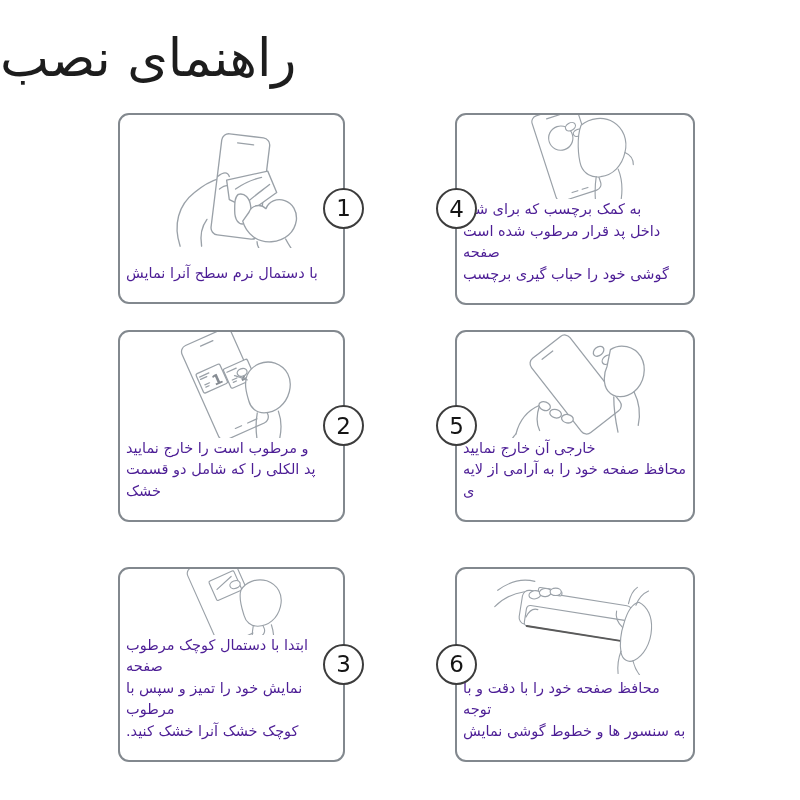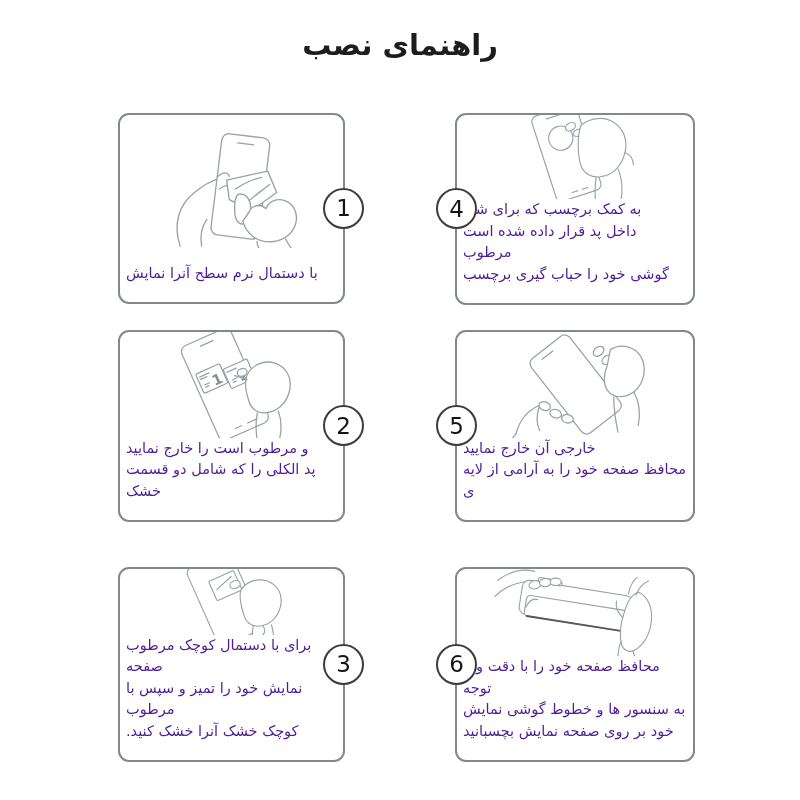--- a/index.html
+++ b/index.html
@@ -1,19 +1,19 @@
 <!DOCTYPE html>
 <html lang="fa"><head>
 <meta charset="utf-8">
 <style>
   html,body{margin:0;padding:0;background:#ffffff;}
   body{width:800px;height:800px;font-family:"DejaVu Sans",sans-serif;}
   .stage{position:relative;width:800px;height:800px;background:#ffffff;overflow:hidden;}
-  .title{position:absolute;top:28px;left:0;width:100%;text-align:center;direction:rtl;
-         font-size:29px;font-weight:700;color:#1d1d1d;}
+  .title{position:absolute;top:28px;left:0;width:100%;text-align:left;direction:rtl;
+         font-size:52px;font-weight:400;color:#1d1d1d;}
   .card{position:absolute;border:2px solid #82888e;border-radius:11px;background:#ffffff;
         box-sizing:border-box;display:flex;flex-direction:column;align-items:center;}
   .c1{left:118px;top:113px;width:227px;height:191px;}
   .c2{left:118px;top:330px;width:227px;height:192px;}
   .c3{left:118px;top:567px;width:227px;height:195px;}
   .c4{left:455px;top:113px;width:240px;height:192px;}
   .c5{left:455px;top:330px;width:240px;height:192px;}
   .c6{left:455px;top:567px;width:240px;height:195px;}
   .illus{flex:1 1 auto;width:100%;display:flex;align-items:center;justify-content:center;overflow:hidden;}
   .illus svg{display:block;}
@@ -107,21 +107,21 @@
           <rect class="f" x="82" y="36" width="36" height="28" rx="2"></rect>
           <path class="s" d="M88,50 L112,42"></path>
         </g>
         <ellipse class="f" cx="104" cy="47" rx="7" ry="5" transform="rotate(-20 104 47)"></ellipse>
         <path class="f" d="M112,54 C118,44 132,38 146,42 C160,47 168,60 164,76 C160,92 148,102 134,102 C125,102 118,96 116,88 C113,78 108,64 112,54 Z"></path>
         <path class="s" d="M128,102 C126,114 126,124 128,136"></path>
         <path class="s" d="M152,100 C156,112 156,124 153,136"></path>
       </svg>
     </div>
     <div class="caption">
-      <div>برای با دستمال کوچک مرطوب صفحه</div>
+      <div>ابتدا با دستمال کوچک مرطوب صفحه</div>
       <div>نمایش خود را تمیز و سپس با مرطوب</div>
       <div>کوچک خشک آنرا خشک کنید.</div>
     </div>
     <div class="badge badge-right">
       <span>3</span>
     </div>
   </section>
 
   <section class="card c4">
     <div class="illus">
@@ -135,21 +135,21 @@
         <ellipse class="f" cx="94" cy="30" rx="7" ry="5" transform="rotate(-30 94 30)"></ellipse>
         <ellipse class="f" cx="104" cy="38" rx="6.5" ry="4.5" transform="rotate(-25 104 38)"></ellipse>
         <path class="f" d="M108,28 C120,18 138,16 151,24 C164,32 170,48 166,64 C162,82 150,94 134,96 C122,98 112,92 108,82 C104,70 102,44 108,28 Z"></path>
         <path class="s" d="M166,64 C173,67 177,73 177,80"></path>
         <path class="s" d="M128,96 C126,110 126,122 128,136"></path>
         <path class="s" d="M157,86 C162,98 163,112 161,126"></path>
       </svg>
     </div>
     <div class="caption">
       <div>به کمک برچسب که برای شما</div>
-      <div>داخل پد قرار داده شده است مرطوب</div>
+      <div>داخل پد قرار مرطوب شده است صفحه</div>
       <div>گوشی خود را حباب گیری برچسب</div>
     </div>
     <div class="badge badge-left">
       <span>4</span>
     </div>
   </section>
 
   <section class="card c5">
     <div class="illus">
       <svg width="210" height="118" viewBox="0 0 200 140">
@@ -199,20 +199,19 @@
         <path class="s" d="M182,44 C184,34 188,26 194,22"></path>
         <path class="s" d="M192,46 C196,36 202,30 209,27"></path>
         <path class="s" d="M174,76 C168,70 164,62 166,54"></path>
         <path class="s" d="M188,121 C190,129 193,135 197,140"></path>
         <path class="s" d="M172,108 C168,118 167,128 168,138"></path>
       </svg>
     </div>
     <div class="caption">
       <div>محافظ صفحه خود را با دقت و با توجه</div>
       <div>به سنسور ها و خطوط گوشی نمایش</div>
-      <div>خود بر روی صفحه نمایش بچسبانید</div>
     </div>
     <div class="badge badge-left">
       <span>6</span>
     </div>
   </section>
 
 </div>
 
 </body></html>

